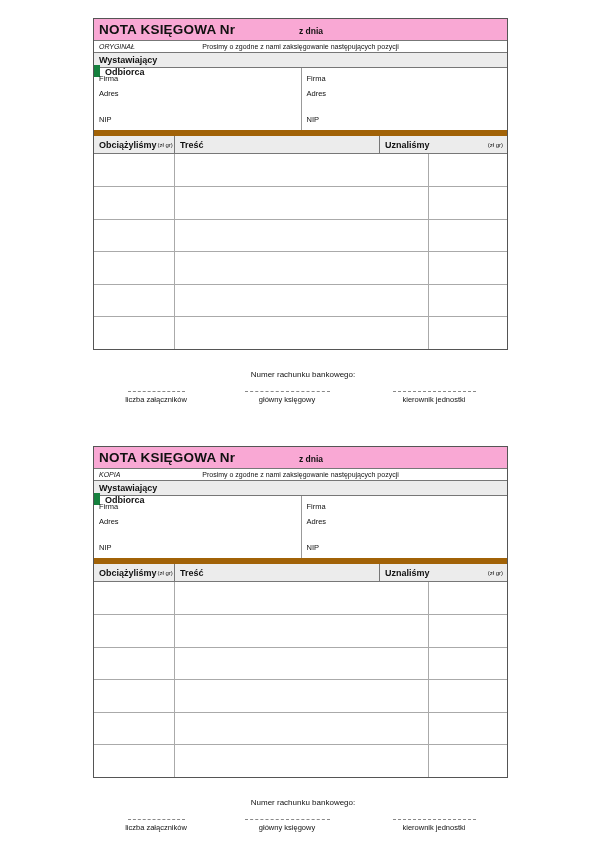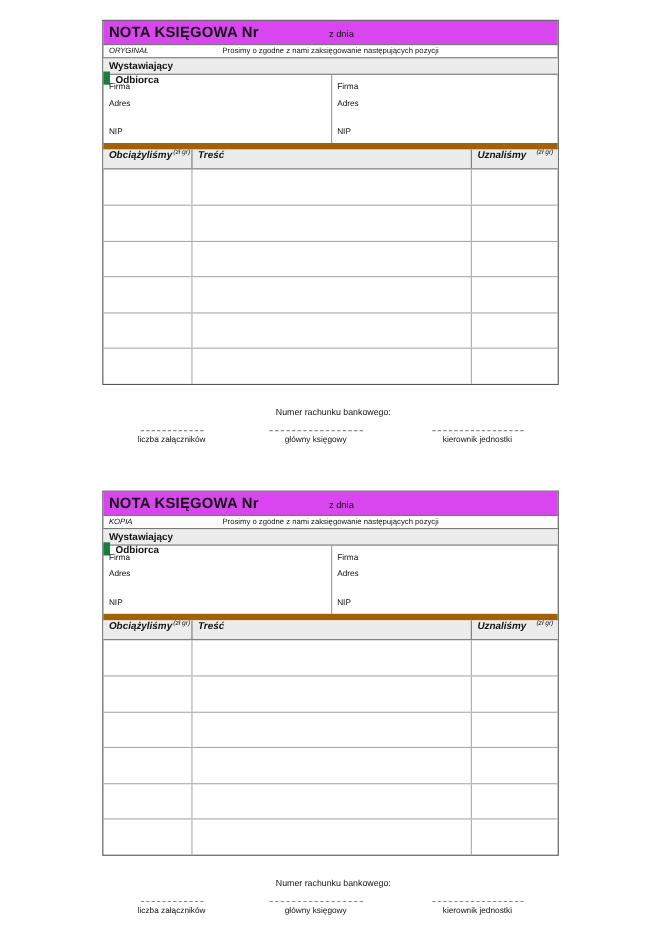--- a/index.html
+++ b/index.html
@@ -9,23 +9,23 @@
     font-family:"Liberation Sans", sans-serif;
     -webkit-font-smoothing:antialiased;
   }
   .form-wrap { position:absolute; left:93px; width:415px; }
   #form-1 { top:18px; }
   #form-2 { top:446px; }
 
   .form-box { border:1px solid #555; background:#ffffff; }
 
   
-  .title-row { position:relative; height:21px; border-bottom:1px solid #777; background:#d946ef; }
+  .title-row { position:relative; height:21px; border-bottom:1px solid #777; background:#f9a8d4; }
   .note-title { position:absolute; left:5px; top:3px; font-size:13.5px; font-weight:bold; letter-spacing:0.2px; white-space:nowrap; }
-  .date-label { position:absolute; left:205px; top:7px; font-size:8.5px; font-weight:normal; }
+  .date-label { position:absolute; left:205px; top:7px; font-size:8.5px; font-weight:bold; }
 
   
   .subtitle-row { position:relative; height:11px; border-bottom:1px solid #777; font-size:7px; }
   .copy-type { position:absolute; left:5px; top:1.5px; font-style:italic; }
   .subtitle { position:absolute; left:0; right:0; top:1.5px; text-align:center; }
 
   
   .party-header { display:flex; height:14px; background:#ececec; border-bottom:1px solid #777; font-weight:bold; font-size:9px;flex-direction:column; }
   .party-header > div { width:50%; box-sizing:border-box; padding:2px 0 0 5px; }
   .party-header > .ph-right { border-left:6px solid #15803d; }
@@ -33,23 +33,23 @@
   
   .party-body { display:flex; height:62px; border-bottom:6px solid #a16207; }
   .party { width:50%; position:relative; box-sizing:border-box; font-size:7.5px; }
   .party.p-right { border-left:1px solid #999; }
   .f-firma { position:absolute; top:6px; left:5px; }
   .f-adres { position:absolute; top:21px; left:5px; }
   .f-nip   { position:absolute; bottom:6px; left:5px;text-align:right; }
 
   
   .table-header { display:flex; height:17px; background:#ececec; border-bottom:1px solid #777; font-size:9px; font-weight:bold; }
-  .th-cell { box-sizing:border-box; display:flex; align-items:flex-start;font-style:italic; }
+  .th-cell { box-sizing:border-box; display:flex; align-items:center; }
   .th-debit { width:80px; padding-left:5px; }
-  .th-content { width:255px; padding-left:5px; border-left:1px solid #777; border-right:1px solid #777; }
+  .th-content { width:206px; padding-left:5px; border-left:1px solid #777; border-right:1px solid #777; }
   .th-credit { flex:1; padding:0 4px 0 5px; justify-content:space-between; }
   .unit { font-size:6px; font-weight:normal; margin-left:1px; white-space:nowrap; }
 
   
   .t-row { display:flex; height:32.5px; border-top:1px solid #aaa; box-sizing:border-box; }
   .t-row:first-child { border-top:none; height:32px; }
   .t-cell { box-sizing:border-box; }
   .c-debit { width:80px; }
   .c-content { width:255px; border-left:1px solid #aaa; border-right:1px solid #aaa; }
   .c-credit { flex:1; }

